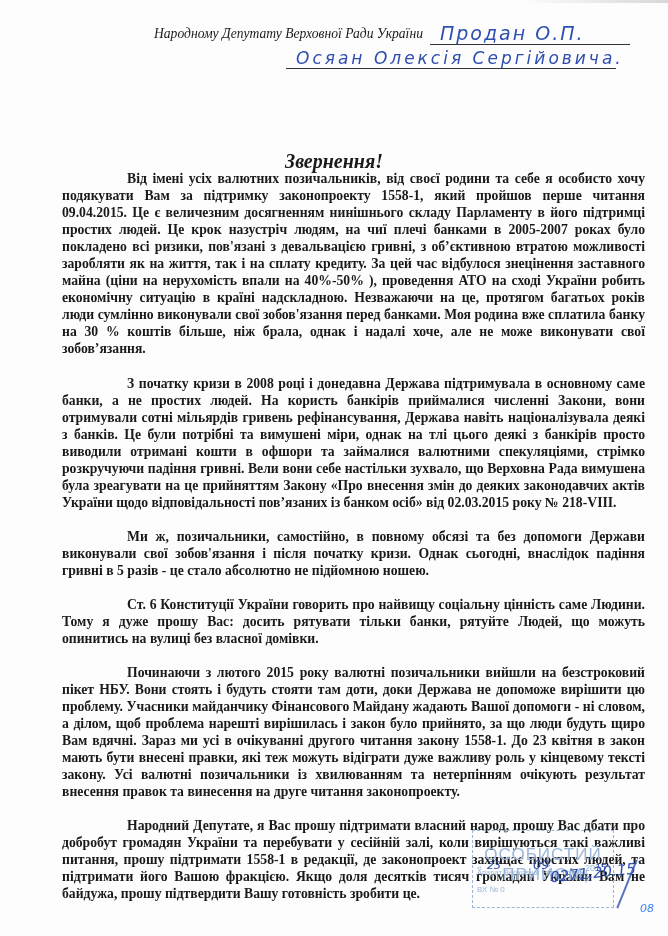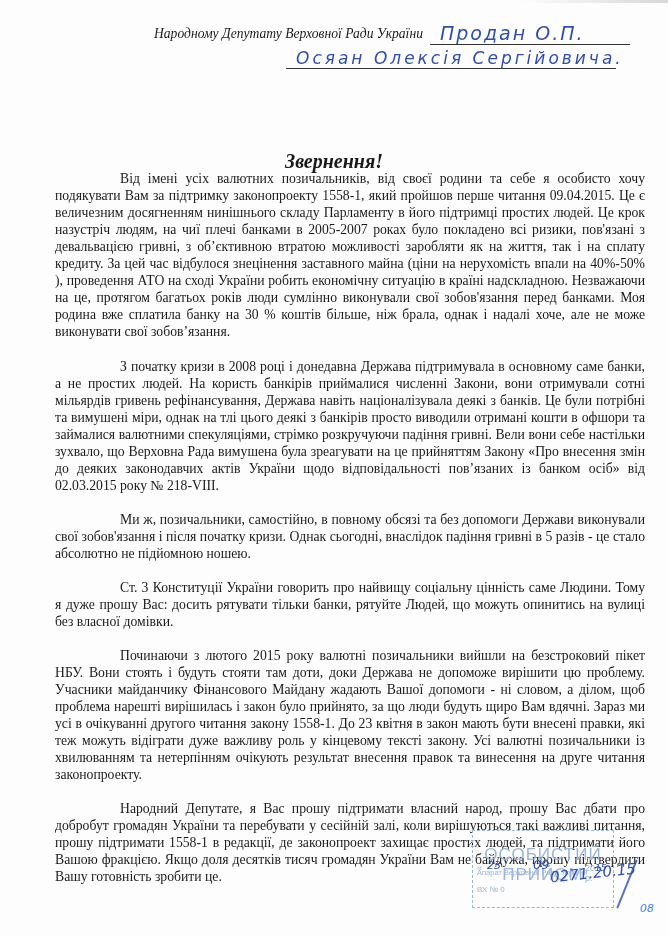--- a/index.html
+++ b/index.html
@@ -6,21 +6,21 @@
     body { width: 668px; height: 936px; position: relative; overflow: hidden; font-family: "Liberation Serif", "DejaVu Serif", serif; color: #1a1a1a; }
     .page { position: absolute; left: 0; top: 0; width: 668px; height: 936px; background: #fdfdfd; }
     .addressee { position: absolute; left: 154px; top: 26px; font-style: italic; font-size: 13.6px; white-space: nowrap; }
     .hand { font-family: "DejaVu Sans", sans-serif; font-style: italic; color: #2f4fb0; font-weight: 300; }
     .hw-line { position: absolute; border-bottom: 1px solid #333; }
     .hw1 { left: 430px; top: 24px; width: 200px; height: 20px; font-size: 19px; letter-spacing: 2px; }
     .hw2 { left: 286px; top: 48px; width: 330px; height: 20px; font-size: 17px; letter-spacing: 3px; }
     .hw-text { position: absolute; left: 10px; bottom: 0; white-space: nowrap; }
     .title { position: absolute; left: 0; width: 668px; top: 150px; text-align: center; font-weight: bold; font-style: italic; font-size: 20px; }
     .body { position: absolute; left: 55px; top: 170px; width: 590px; font-size: 13.7px; line-height: 17px; }
-    .para { text-align: justify; text-indent: 65px; margin: 0 0 17px 0; }
+    .para { text-align: justify; text-indent: 65px; margin: 0 0 17px 7px; font-weight: bold; }
     .para.p1 { margin-bottom: 18px; }
     .footer { position: absolute; left: 55px; top: 880px; width: 600px; height: 30px; font-size: 13.7px; }
     .date-line { position: absolute; left: 0; top: 0; width: 112px; height: 18px; border-bottom: 1px solid #333; }
     .date-line .hw-text { left: 22px; font-size: 14px; letter-spacing: 1px; }
     .date-year { position: absolute; left: 116px; top: 3px; }
     .regards { position: absolute; left: 215px; top: 3px; }
     .sig-line { position: absolute; left: 290px; top: 0; width: 122px; height: 18px; border-bottom: 1px solid #333; }
     .sig-line .hw-text { left: 6px; font-size: 15px; letter-spacing: 1px; }
     .sig-paren { position: absolute; left: 416px; top: 0; width: 120px; height: 18px; border-bottom: 1px solid #333; border-left: 1px solid #333; border-right: 1px solid #333; border-radius: 0 0 6px 6px; }
     .sig-paren .hw-text { left: 8px; font-size: 16px; }
@@ -50,21 +50,21 @@
   <div class="hw-line hw2 hand">
     <span class="hw-text">Осяан Олексія Сергійовича.</span>
   </div>
 
   <div class="title">Звернення!</div>
 
   <div class="body">
     <p class="para p1">Від імені усіх валютних позичальників, від своєї родини та себе я особисто хочу подякувати Вам за підтримку законопроекту 1558-1, який пройшов перше читання 09.04.2015. Це є величезним досягненням нинішнього складу Парламенту в його підтримці простих людей. Це крок назустріч людям, на чиї плечі банками в 2005-2007 роках було покладено всі ризики, пов'язані з девальвацією гривні, з об’єктивною втратою можливості заробляти як на життя, так і на сплату кредиту. За цей час відбулося знецінення заставного майна (ціни на нерухомість впали на 40%-50% ), проведення АТО на сході України робить економічну ситуацію в країні надскладною. Незважаючи на це, протягом багатьох років люди сумлінно виконували свої зобов'язання перед банками. Моя родина вже сплатила банку на 30 % коштів більше, ніж брала, однак і надалі хоче, але не може виконувати свої зобов’язання.</p>
     <p class="para">З початку кризи в 2008 році і донедавна Держава підтримувала в основному саме банки, а не простих людей. На користь банкірів приймалися численні Закони, вони отримували сотні мільярдів гривень рефінансування, Держава навіть націоналізувала деякі з банків. Це були потрібні та вимушені міри, однак на тлі цього деякі з банкірів просто виводили отримані кошти в офшори та займалися валютними спекуляціями, стрімко розкручуючи падіння гривні. Вели вони себе настільки зухвало, що Верховна Рада вимушена була зреагувати на це прийняттям Закону «Про внесення змін до деяких законодавчих актів України щодо відповідальності пов’язаних із банком осіб» від 02.03.2015 року № 218-VIII.</p>
     <p class="para">Ми ж, позичальники, самостійно, в повному обсязі та без допомоги Держави виконували свої зобов'язання і після початку кризи. Однак сьогодні, внаслідок падіння гривні в 5 разів - це стало абсолютно не підйомною ношею.</p>
-    <p class="para">Ст. 3 Конституції України говорить про найвищу соціальну цінність саме Людини. Тому я дуже прошу Вас: досить рятувати тільки банки, рятуйте Людей, що можуть опинитись на вулиці без власної домівки.</p>
+    <p class="para">Ст. 6 Конституції України говорить про найвищу соціальну цінність саме Людини. Тому я дуже прошу Вас: досить рятувати тільки банки, рятуйте Людей, що можуть опинитись на вулиці без власної домівки.</p>
     <p class="para">Починаючи з лютого 2015 року валютні позичальники вийшли на безстроковий пікет НБУ. Вони стоять і будуть стояти там доти, доки Держава не допоможе вирішити цю проблему. Учасники майданчику Фінансового Майдану жадають Вашої допомоги - ні словом, а ділом, щоб проблема нарешті вирішилась і закон було прийнято, за що люди будуть щиро Вам вдячні. Зараз ми усі в очікуванні другого читання закону 1558-1. До 23 квітня в закон мають бути внесені правки, які теж можуть відіграти дуже важливу роль у кінцевому тексті закону. Усі валютні позичальники із хвилюванням та нетерпінням очікують результат внесення правок та винесення на друге читання законопроекту.</p>
     <p class="para">Народний Депутате, я Вас прошу підтримати власний народ, прошу Вас дбати про добробут громадян України та перебувати у сесійній залі, коли вирішуються такі важливі питання, прошу підтримати 1558-1 в редакції, де законопроект захищає простих людей, та підтримати його Вашою фракцією. Якщо доля десятків тисяч громадян України Вам не байдужа, прошу підтвердити Вашу готовність зробити це.</p>
   </div>
 
   <div class="stamp">
     <div class="s-top">Апарат Верховної Ради України</div>
     <div class="s-main">ОСОБИСТИЙ ПРИЙОМ</div>
     <div class="s-date">
       <span>«</span>
       <span class="s-day">23</span>

